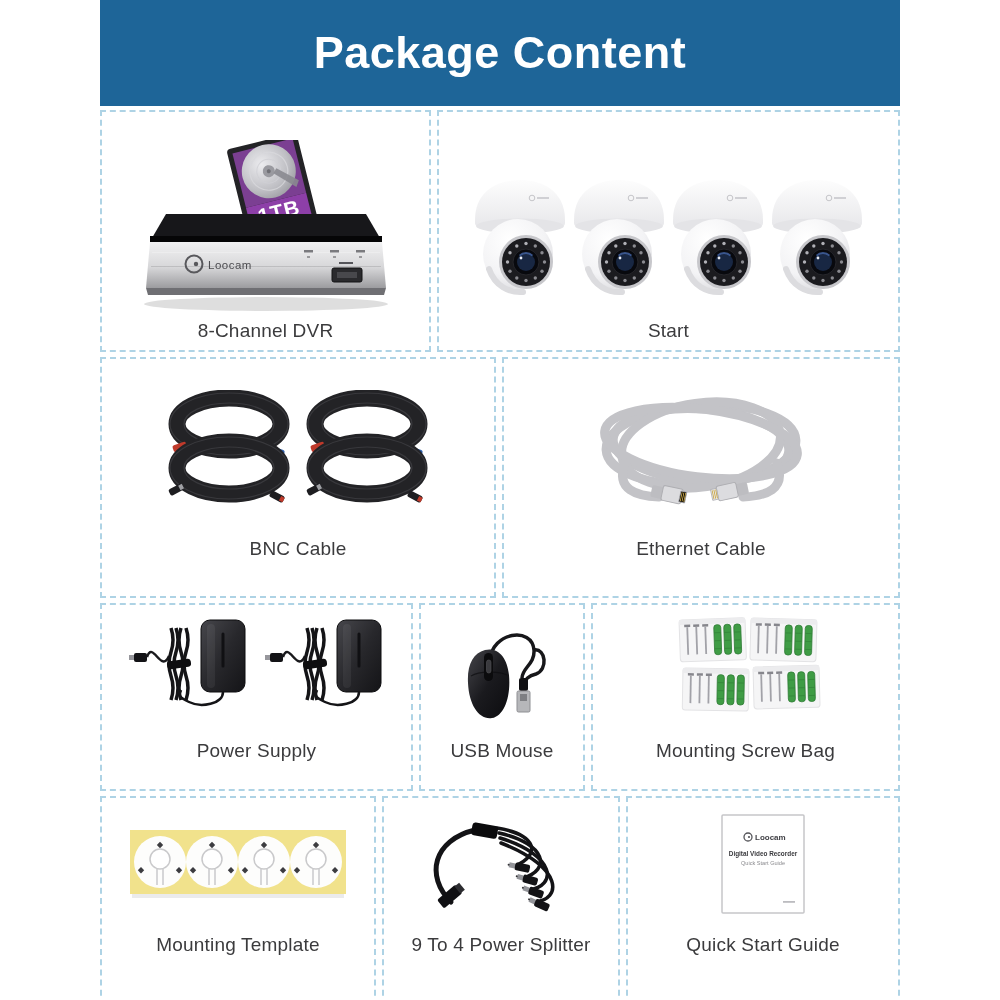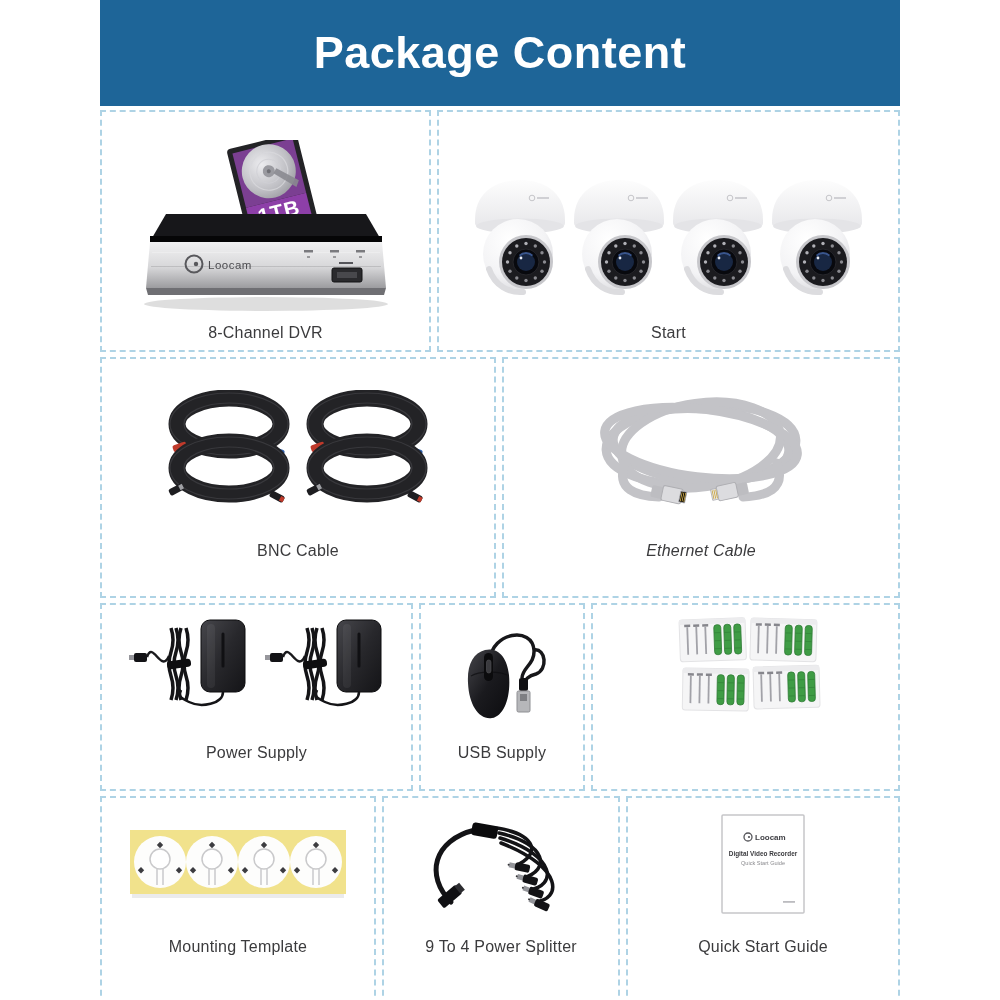--- a/index.html
+++ b/index.html
@@ -9,33 +9,33 @@
   .hdr{position:absolute;left:0;top:0;width:800px;height:106px;background:#1e6598;
        display:flex;align-items:center;justify-content:center;}
   .hdr h1{margin:0;color:#ffffff;font-size:45px;font-weight:700;letter-spacing:.5px;}
   .row{position:absolute;left:0;width:800px;display:flex;gap:6px;}
   .row1{top:110px;height:242px;}
   .row2{top:357px;height:241px;}
   .row3{top:603px;height:188px;}
   .row4{top:796px;height:210px;}
   .cell{position:relative;box-sizing:border-box;border:2px dashed #aed3e5;background:#ffffff;}
   .c-dvr{width:331px;}  .c-cam{width:463px;}
-  .c-bnc{width:396px;}  .c-eth{width:398px;font-style:italic;}
+  .c-bnc{width:396px;}  .c-eth{width:398px;}
   .c-pwr{width:313px;}  .c-mou{width:166px;} .c-scr{width:309px;}
   .c-tpl{width:276px;}  .c-spl{width:238px;} .c-qsg{width:274px;}
   .art{position:absolute;left:50%;transform:translateX(-50%);}
   .row1 .art{top:28px;}
   .art.cam{top:62px;}
   .row2 .art{top:31px;}
   .art.eth{top:36px;}
   .row3 .art{top:11px;}
   .row4 .art{top:16px;}
   .art.tpl{top:30px;}
   .lbl{position:absolute;left:0;width:100%;text-align:center;color:#3b3b3d;
-       font-size:16px;letter-spacing:.2px;}
+       font-size:19px;letter-spacing:.2px;}
   .row1 .lbl{bottom:8px;}
   .row2 .lbl{bottom:36px;}
   .row3 .lbl{bottom:27px;margin-top:15px;}
   .row4 .lbl{bottom:48px;text-align:center;}
   svg{display:block;font-family:"Liberation Sans",sans-serif;}
 </style>
 </head>
 <body>
 
 <div class="page">
@@ -273,21 +273,21 @@
         <rect x="1" y="13" width="13" height="21" rx="1.5" fill="#b6b7ba" stroke="#8e8f93"></rect>
         <rect x="4" y="16" width="7" height="7" fill="#7e7f83"></rect>
       </g>
       <g>
         <path d="M33,34 C46,31 55,41 57,59 C59,81 52,100 40,102 C27,104 17,89 16,67 C15,49 21,37 33,34 Z" fill="url(#mouG)"></path>
         <path d="M19,60 C27,55 47,55 55,59" fill="none" stroke="#0d0d10" stroke-width="1.2" opacity="0.7"></path>
         <rect x="32" y="37" width="9" height="28" rx="4.5" fill="#0b0b0d"></rect>
         <rect x="34.5" y="44" width="4.5" height="13" rx="2.2" fill="#3a3a3e" stroke="#565659" stroke-width="0.6"></rect>
       </g>
     </svg>
-    <div class="lbl">USB Supply</div>
+    <div class="lbl">USB Mouse</div>
    </div>
 
    <div class="cell c-scr">
     <svg class="art" width="150" height="98" viewBox="0 0 150 98">
       <defs>
         <g id="bagSym">
           <rect width="66" height="42" rx="3" fill="#f5f5f6" stroke="#e3e3e5"></rect>
           <rect width="66" height="5" fill="#ececee"></rect>
           <g>
             <rect x="5" y="5" width="6" height="2.5" fill="#86868c"></rect>
@@ -303,20 +303,21 @@
             <rect x="54.5" y="6" width="7" height="30" rx="3" fill="#3f9c45" stroke="#2e7a34" stroke-width="0.8"></rect>
             <path d="M35,14 h6 M45,14 h6 M55,14 h6 M35,22 h6 M45,22 h6 M55,22 h6 M35,30 h6 M45,30 h6 M55,30 h6" stroke="#2e7a34" stroke-width="0.8" opacity="0.7"></path>
           </g>
         </g>
       </defs>
       <use href="#bagSym" transform="translate(8,4) rotate(-2)"></use>
       <use href="#bagSym" transform="translate(80,2) rotate(1.5)"></use>
       <use href="#bagSym" transform="translate(12,52) rotate(1)"></use>
       <use href="#bagSym" transform="translate(82,51) rotate(-1.5)"></use>
     </svg>
+    <div class="lbl">Mounting Screw Bag</div>
    </div>
   </div>
 
   <div class="row row4">
 
    <div class="cell c-tpl">
     <svg class="art tpl" width="216" height="80" viewBox="0 0 216 80">
       <defs>
         <g id="tplCircle">
           <circle cx="0" cy="0" r="26" fill="#fdfdfc"></circle>

